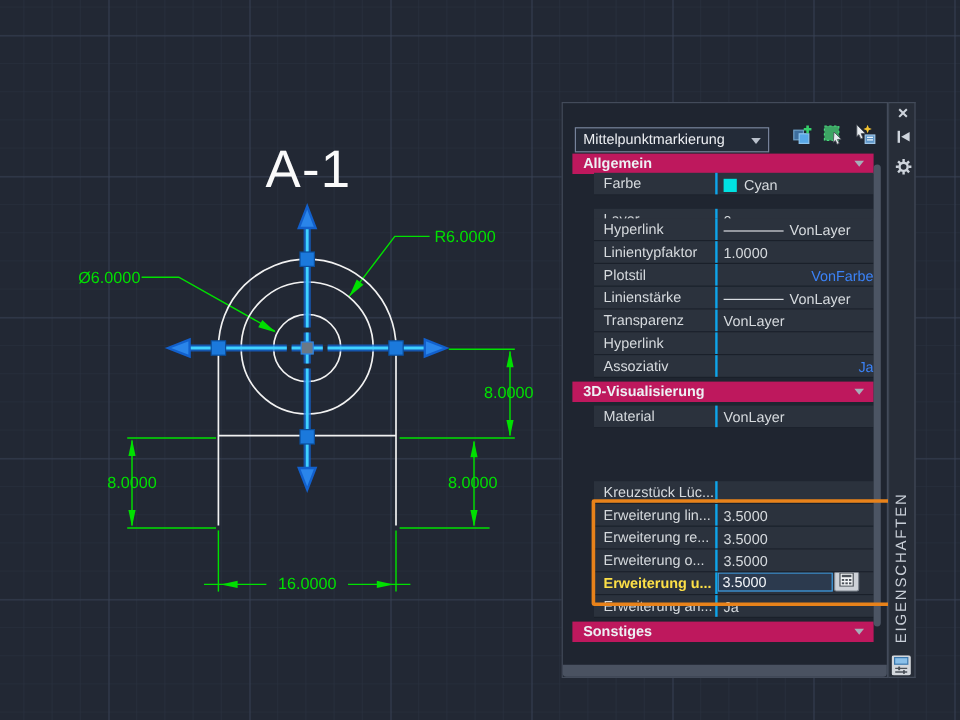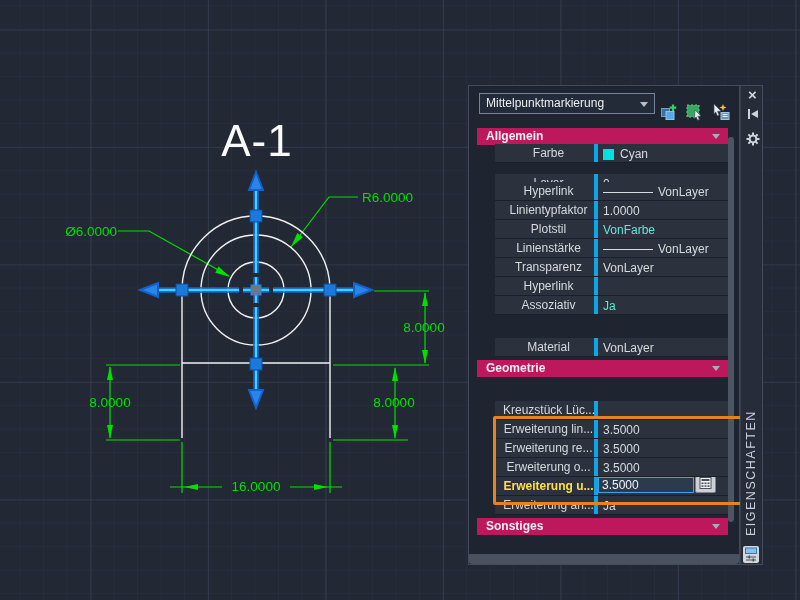--- a/index.html
+++ b/index.html
@@ -6,40 +6,40 @@
   body{width:800px;height:600px;overflow:hidden;background:#222834;
        font-family:"Liberation Sans", sans-serif; position:relative;}
   #stage{position:absolute;left:0;top:0;width:800px;height:600px;}
   svg text{font-family:"Liberation Sans", sans-serif;}
 
   
   .pal-main{position:absolute;left:468px;top:85px;width:272px;height:480px;
     background:#1f2530;border:1px solid #434b5a;box-sizing:border-box;z-index:2;}
   .pal-bottom{position:absolute;left:0;bottom:0;width:100%;height:10px;
     background:#4a5261;border-radius:0 0 3px 3px;}
-  .combo{position:absolute;left:10px;top:7px;width:176px;height:21px;
+  .combo{position:absolute;left:10px;top:20px;width:162px;height:21px;
     background:#232b38;border:1px solid #76829a;box-sizing:border-box;
     color:#eceef2;font-size:12px;line-height:19px;padding-left:6px;cursor:default;}
   .combo .arr{position:absolute;right:6px;top:8px;width:0;height:0;
     border-left:4px solid transparent;border-right:4px solid transparent;
     border-top:5px solid #b9c0cb;}
   .tool-ic{position:absolute;top:17px;width:18px;height:18px;}
   .sec{position:absolute;left:8px;width:251px;height:17px;background:#be185d;
     color:#edf0f4;font-weight:bold;font-size:12px;line-height:17px;
     padding-left:9px;box-sizing:border-box;}
   .sec .arr{position:absolute;right:8px;top:6px;width:0;height:0;
     border-left:4px solid transparent;border-right:4px solid transparent;
     border-top:5px solid #a7aeb9;}
   .row{position:absolute;left:26px;width:233px;height:18px;display:flex;
     background:#2b323d;border-bottom:1px solid #1a202a;font-size:12px;color:#d6dade;}
-  .row .lbl{width:103px;box-sizing:border-box;border-right:4px solid #0ea5e9;
-    padding:2px 0 0 8px;white-space:nowrap;overflow:hidden;text-align:center;}
+  .row .lbl{width:103px;box-sizing:border-box;border-right:2px solid #0ea5e9;
+    padding:2px 0 0 8px;white-space:nowrap;overflow:hidden;}
   .row .val{flex:1;padding:2px 0 0 5px;white-space:nowrap;overflow:hidden;
     display:flex;align-items:center;}
-  .muted{color:#5eead4;}
+  .muted{color:#3b82f6;justify-content:flex-end;}
   .swatch{display:inline-block;width:11px;height:11px;background:#00e2e2;
     margin-right:6px;}
   .ltglyph{display:inline-block;width:50px;height:0;border-top:1.5px solid #d9dde2;
     margin-right:5px;}
   .hl-box{position:absolute;left:24px;top:330px;width:250px;height:83px;
     border:3px solid #e8821a;border-radius:2px;pointer-events:none;z-index:5;}
   .edit-inp{position:absolute;left:0px;top:0px;width:88px;height:14px;
     background:#2c3a4e;border:1px solid #3fa1e8;color:#f2f5f9;font-size:12px;
     padding:0 3px;font-family:"Liberation Sans",sans-serif;}
   .calc-btn{position:absolute;left:97px;top:-1px;width:21px;height:17px;
@@ -248,31 +248,31 @@
         <span></span>
       </div>
   </div>
   <div class="row" style="top:210px">
     <div class="lbl">Assoziativ</div>
     <div class="val muted">
         <span>Ja</span>
       </div>
   </div>
 
+  <div class="sec" style="top:232px">
+    <span>3D-Visualisierung</span>
+    <span class="arr"></span>
+  </div>
   <div class="row" style="top:252px">
     <div class="lbl">Material</div>
     <div class="val">
         <span>VonLayer</span>
       </div>
   </div>
 
-  <div class="sec" style="top:274px">
-    <span>Geometrie</span>
-    <span class="arr"></span>
-  </div>
   <div class="row" style="top:315px">
     <div class="lbl">Kreuzstück Lüc...</div>
   </div>
   <div class="row" style="top:334px">
     <div class="lbl">Erweiterung lin...</div>
     <div class="val">
         <span>3.5000</span>
       </div>
   </div>
   <div class="row" style="top:353px">

